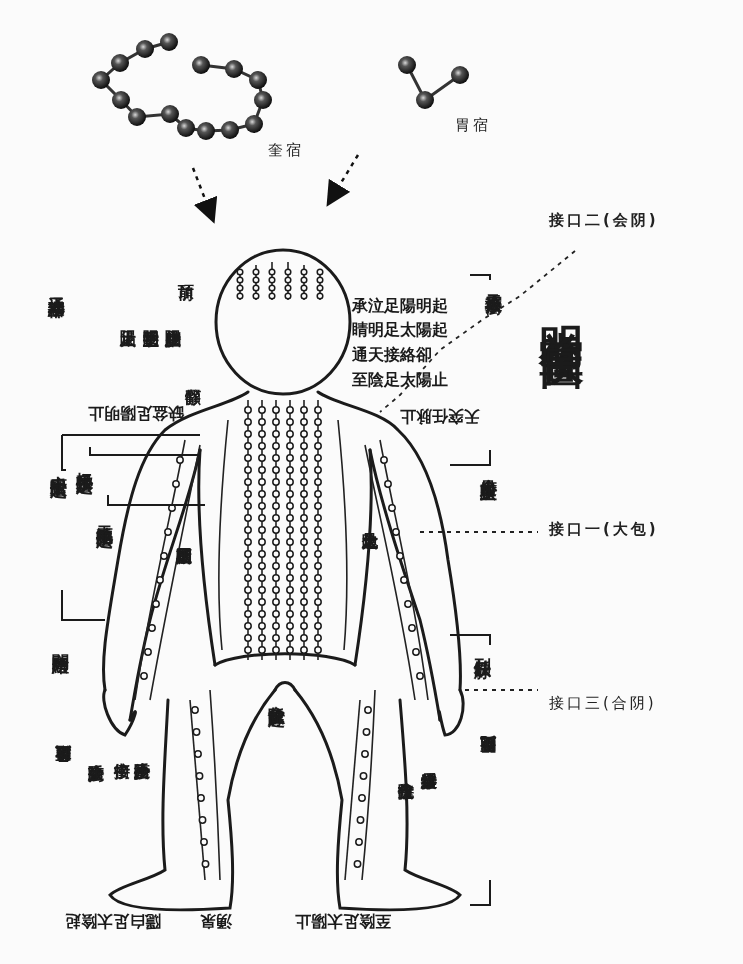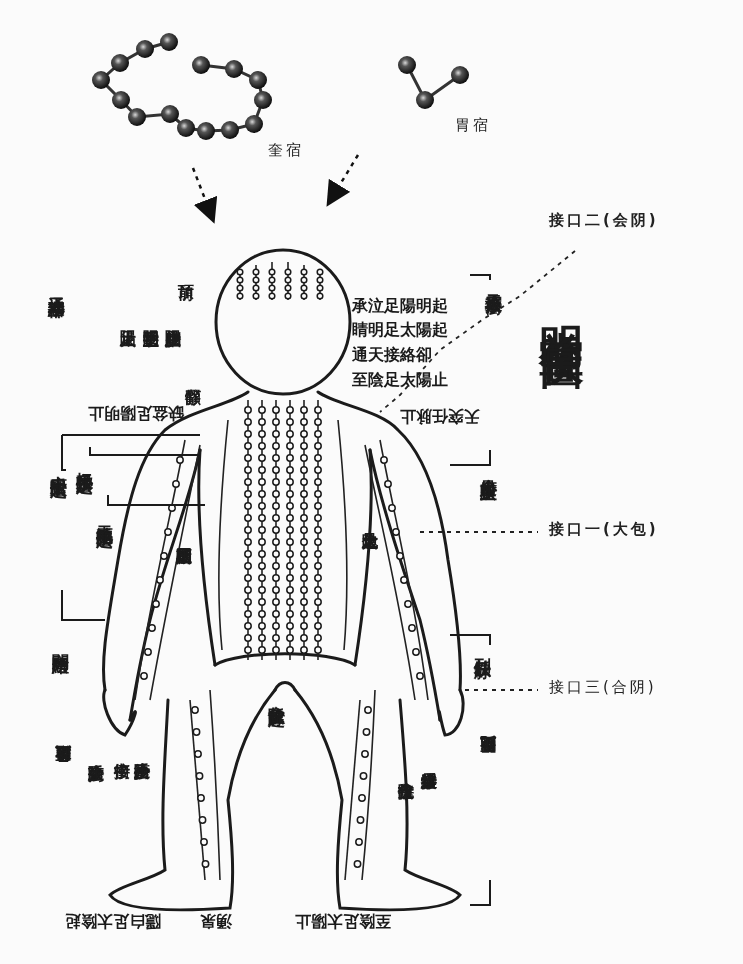--- a/index.html
+++ b/index.html
@@ -322,21 +322,21 @@
     <polyline points="490,450 490,465 450,465"></polyline>
     <polyline points="450,635 490,635 490,645"></polyline>
     <polyline points="470,905 490,905 490,880"></polyline>
   </g>
 </svg>
 
 <div class="modern" style="left:268px; top:141px;">奎宿</div>
 <div class="modern" style="left:455px; top:116px;">胃宿</div>
 <div class="modern" style="left:549px; top:211px;font-weight:bold;">接口二(会阴)</div>
 <div class="modern" style="left:549px; top:520px;font-weight:bold;">接口一(大包)</div>
-<div class="modern" style="left:549px; top:678px;">接口三(合阴)</div>
+<div class="modern" style="left:549px; top:694px;">接口三(合阴)</div>
 
 <div class="vert title" style="left:540px; top:290px;">明堂仰伏圖</div>
 
 <div class="vert lbl" style="left:48px; top:283px;">通天接絡卻</div>
 <div class="vert lbl-sm" style="left:178px; top:272px;">前頂</div>
 <div class="vert lbl-sm" style="left:165px; top:318px;">腦空足少陽止</div>
 <div class="vert lbl-sm" style="left:143px; top:318px;">明堂手陽明止</div>
 <div class="vert lbl-sm" style="left:120px; top:318px;">足太陽止</div>
 <div class="vert lbl-sm" style="left:185px; top:376px;">顴髎</div>
 <div class="lbl-sm flip" style="position:absolute; left:88px; top:402px; font-family:'DejaVu Serif',serif; font-weight:bold;">缺盆足陽明止</div>

